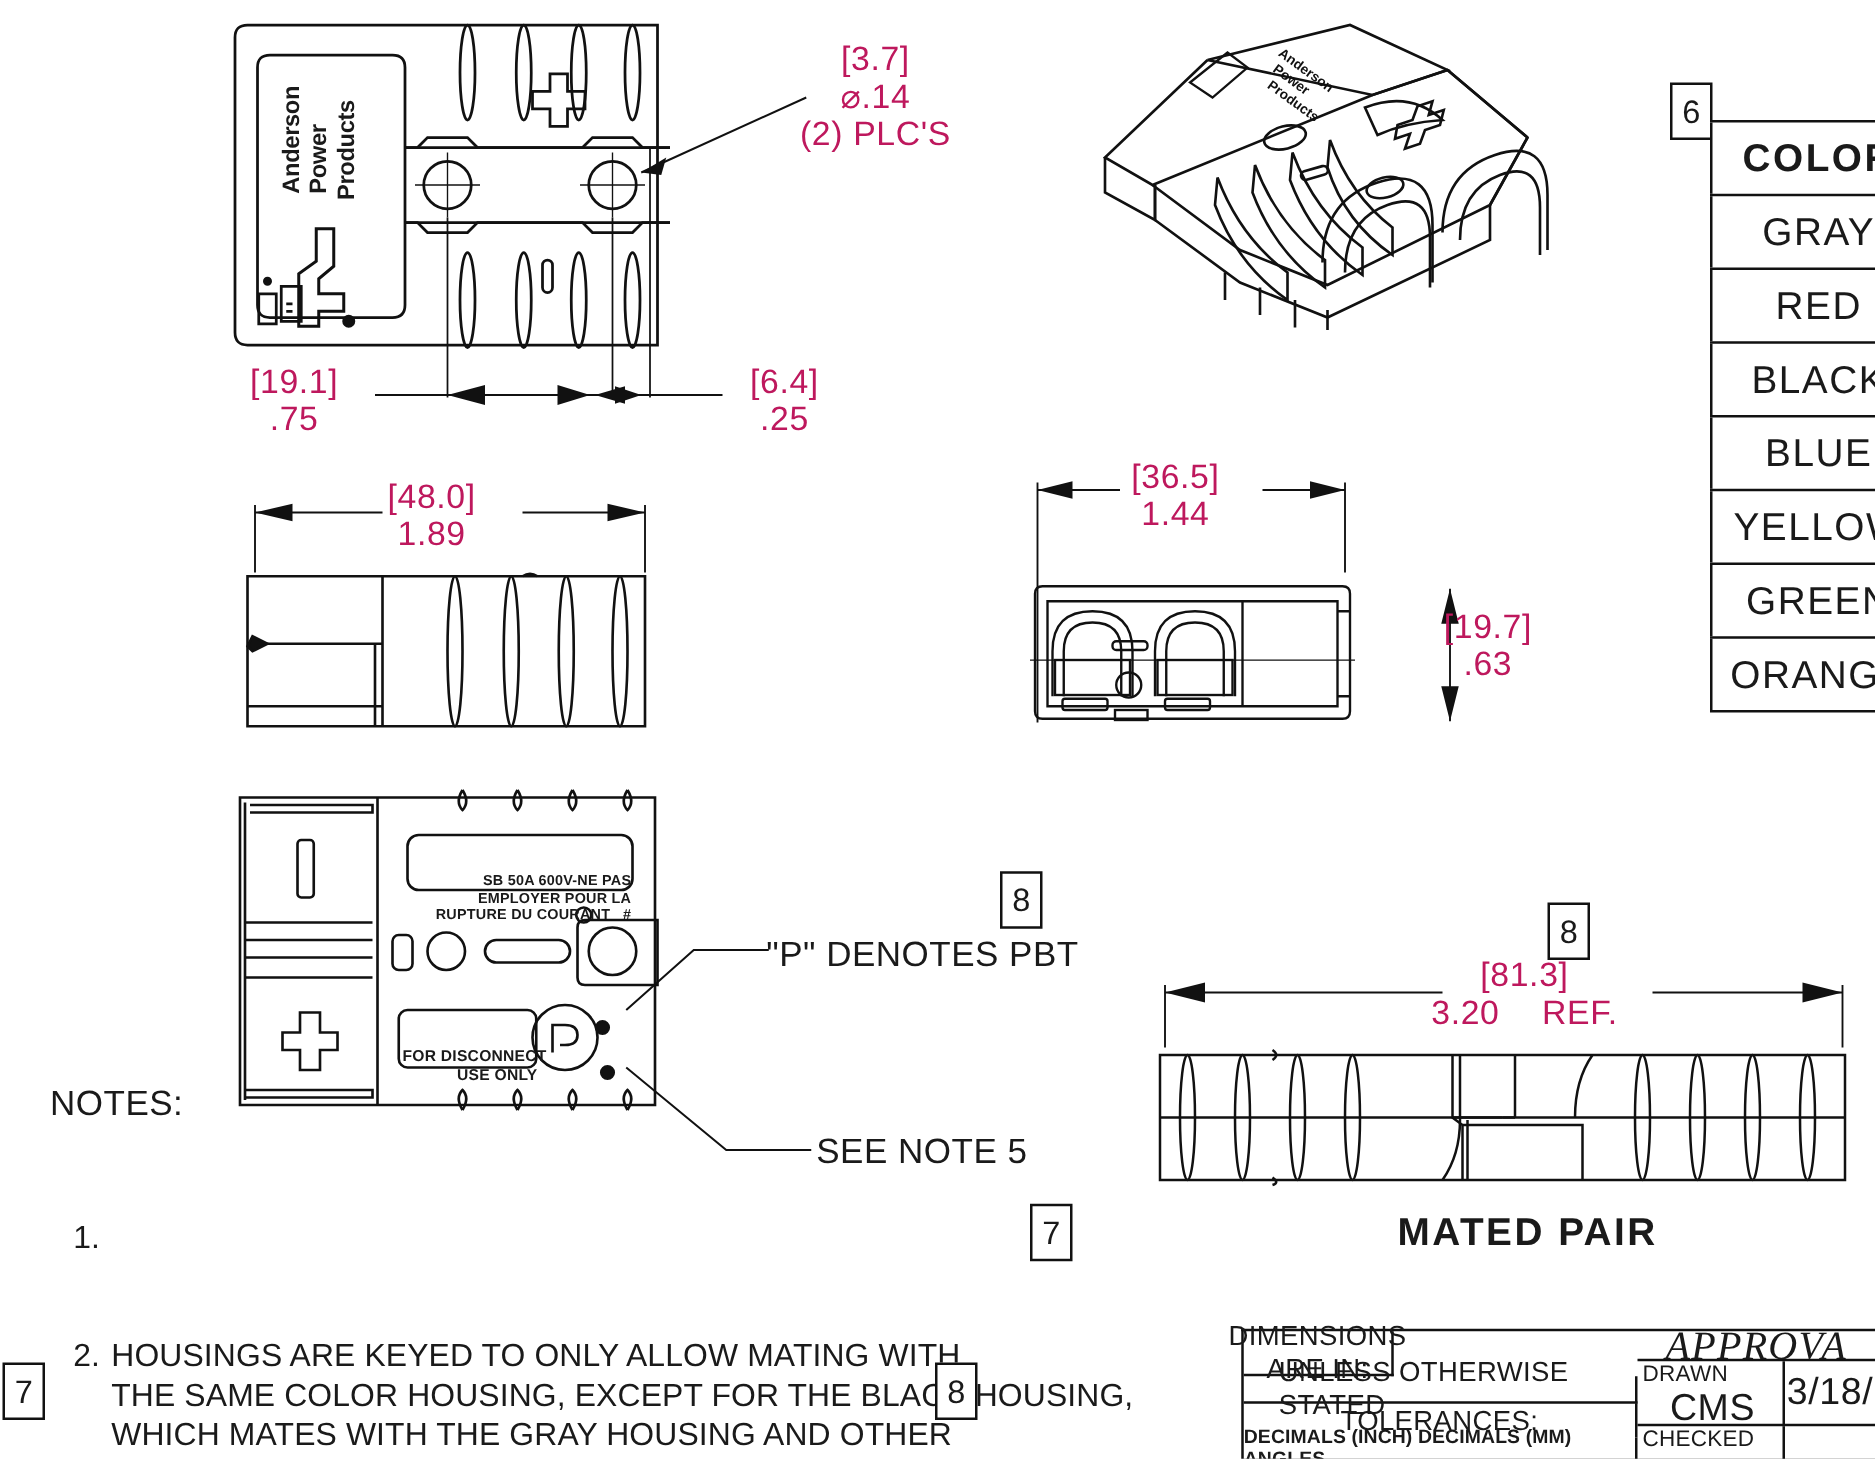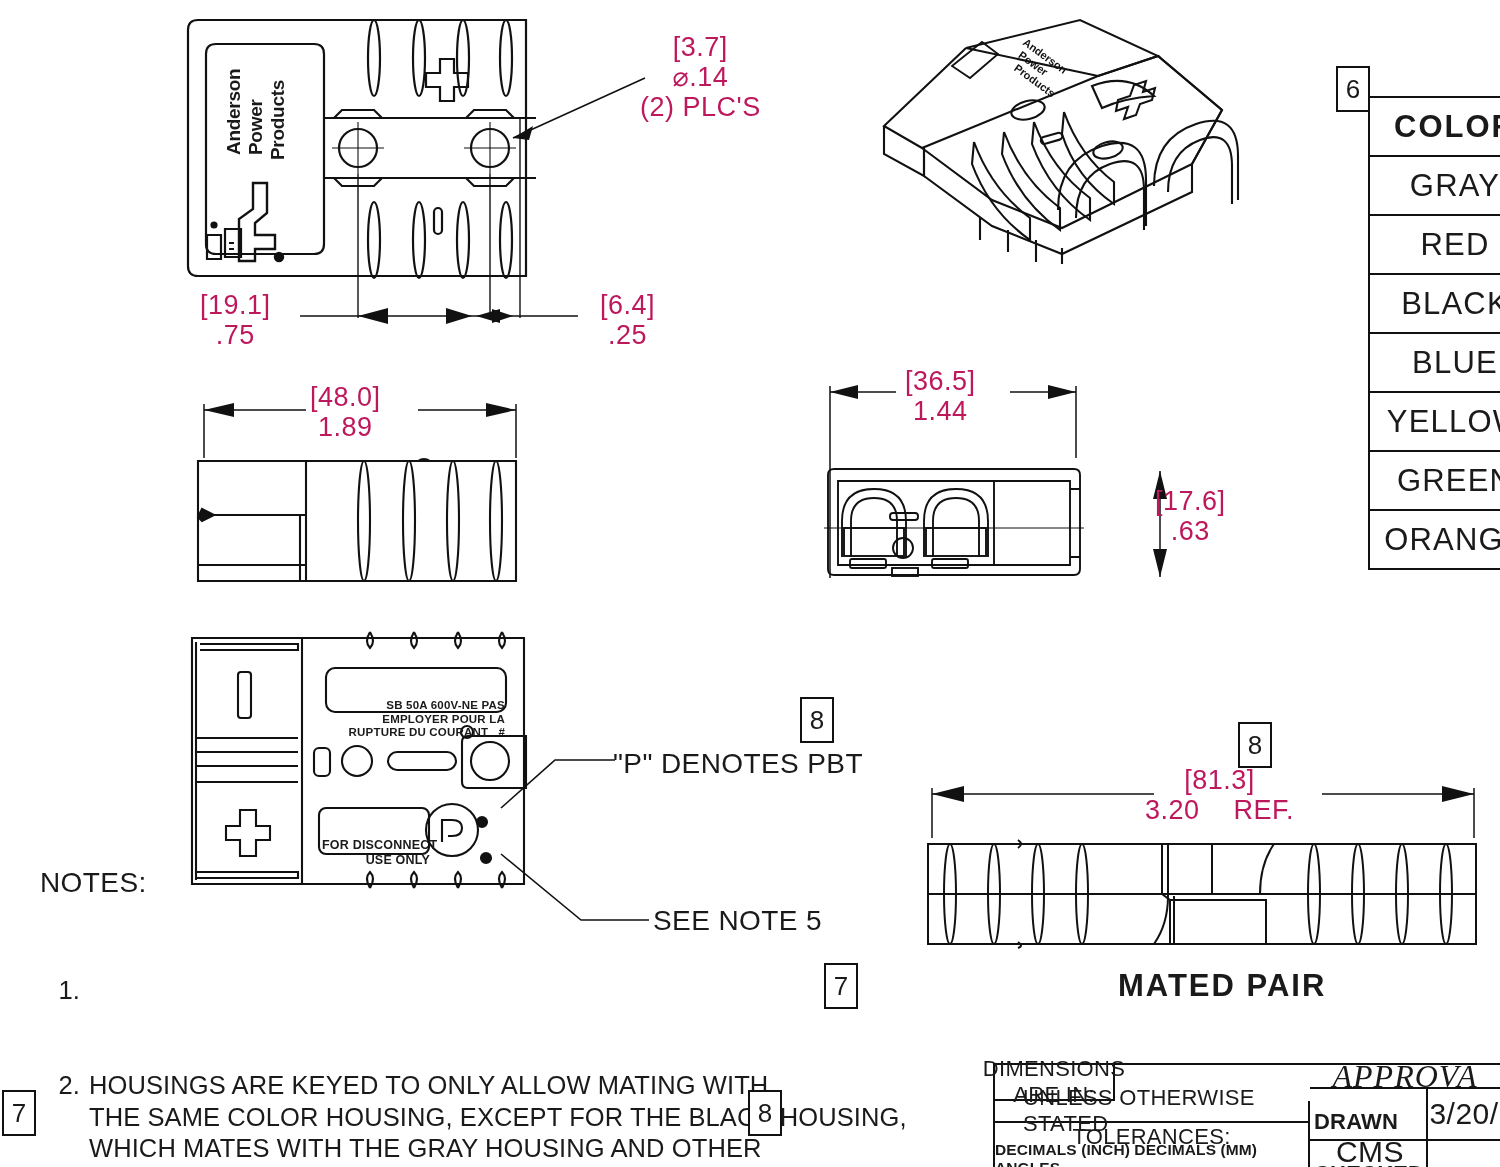--- a/index.html
+++ b/index.html
@@ -20,21 +20,21 @@
   #color-table td.hdr{font-weight:bold;font-size:31px;letter-spacing:2px;}
   
   #notes-block{font-size:25.5px;line-height:1.24;letter-spacing:.1px;white-space:pre;}
   .note-row{display:flex;}
   .note-num{width:42px;text-align:right;padding-right:9px;flex:none;}
   .note-txt{white-space:pre;}
   
   #title-block{border-top:2.5px solid #111;border-left:2.5px solid #111;background:#fff;}
   .tb-cell{position:absolute;box-sizing:border-box;display:flex;}
   .tb-b{border-right:2.5px solid #111;border-bottom:2.5px solid #111;}
-  .lbl-sm{font-size:22px;font-weight:bold;letter-spacing:.2px;margin-top:20px;}
+  .lbl-sm{font-size:18px;font-weight:normal;letter-spacing:.2px;}
   .val-lg{font-size:30px;letter-spacing:.5px;}
   .ctr{align-items:center;justify-content:center;}
   .appr{font-family:Liberation Serif, serif;font-style:italic;font-size:32px;letter-spacing:1px;}
   .tiny{font-size:15.5px;font-weight:bold;letter-spacing:.1px;}
   .mid{font-size:22px;letter-spacing:.3px;}
   
   .face-lbl{font-size:11.5px;font-weight:bold;text-align:right;line-height:1.18;
             letter-spacing:.2px;white-space:pre;margin-top:26px;}
   .logo-txt{font-size:19px;font-weight:bold;letter-spacing:-.3px;white-space:nowrap;}
 </style>
@@ -222,21 +222,21 @@
 </div>
 
 <svg class="abs" style="left:1140px;top:465px;" width="40" height="118">
   <g stroke="#111" stroke-width="1.5">
       <line x1="20" y1="6" x2="20" y2="112"></line>
     </g>
   <polygon points="20,6 13,34 27,34" fill="#111"></polygon>
   <polygon points="20,112 13,84 27,84" fill="#111"></polygon>
 </svg>
 <div class="abs dimtxt c" style="left:1155px;top:486px;">
-  <div>[17.6]</div>
+  <div>[19.7]</div>
   <div>.63</div>
 </div>
 
 <div class="abs" style="left:862px;top:14px;">
   <svg width="390" height="250" viewBox="0 0 390 250">
     <g fill="none" stroke="#111" stroke-width="2.1">
 
       <path d="M104 34 L218 6 L296 42 L236 62 Z"></path>
       <path d="M104 34 L22 112 L60 134 L236 62"></path>
 
@@ -461,19 +461,19 @@
   </div>
 
   <div class="tb-cell tb-b ctr" style="left:315px;top:0px;width:192px;height:24px;">
     <span class="appr">APPROVA</span>
   </div>
   <div class="tb-cell tb-b" style="left:315px;top:24px;width:118px;height:52px;flex-direction:column;padding-left:4px;">
     <span class="lbl-sm">DRAWN</span>
     <span class="val-lg" style="align-self:center;">CMS</span>
   </div>
   <div class="tb-cell tb-b ctr" style="left:433px;top:24px;width:74px;height:52px;">
-    <span class="val-lg">3/20/</span>
+    <span class="val-lg">3/18/</span>
   </div>
   <div class="tb-cell tb-b" style="left:315px;top:76px;width:118px;height:28px;padding-left:4px;align-items:flex-start;">
     <span class="lbl-sm">CHECKED</span>
   </div>
   <div class="tb-cell tb-b" style="left:433px;top:76px;width:74px;height:28px;"></div>
 </div>
 
 </body></html>

